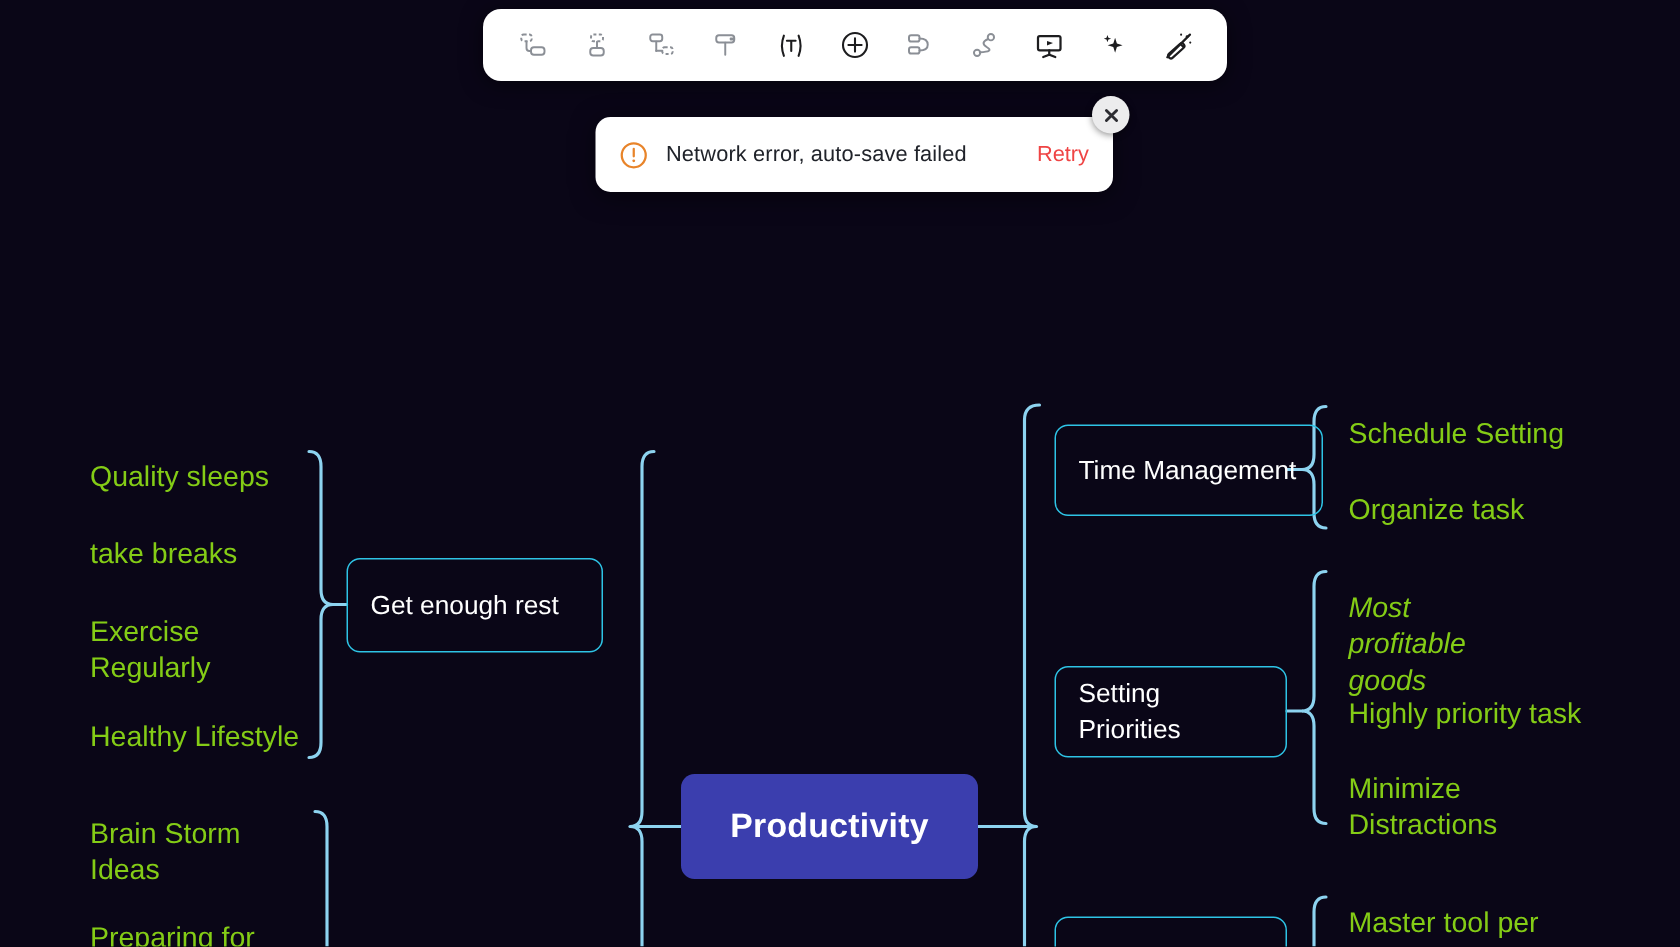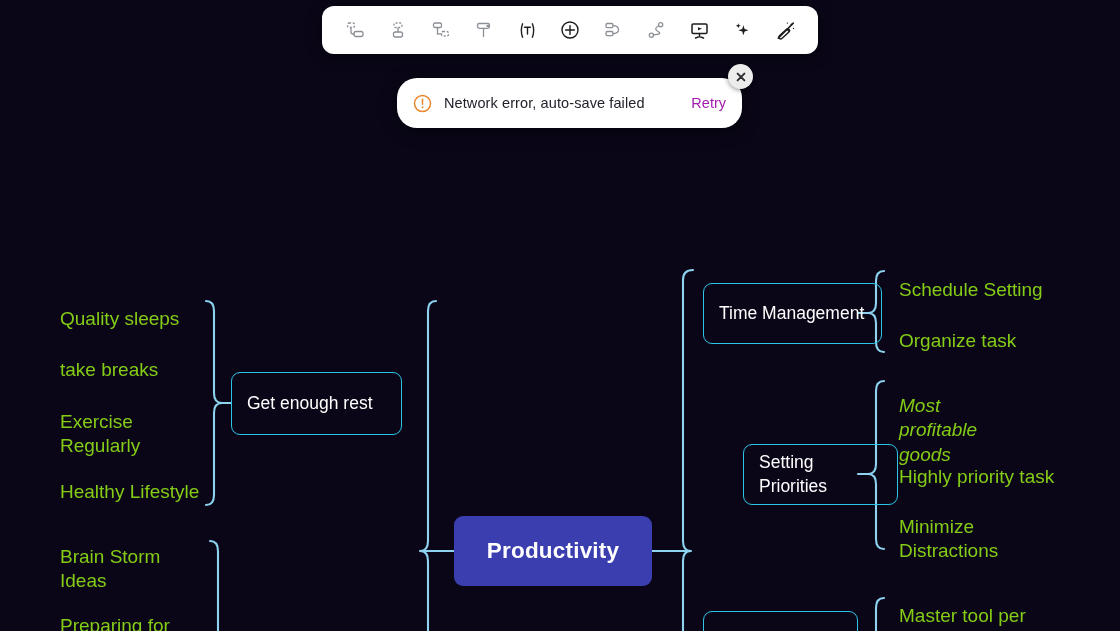--- a/index.html
+++ b/index.html
@@ -42,21 +42,21 @@
   
   #toast-wrap {
     position:absolute;
     left:397px; top:78px;
     z-index:50;
   }
   #toast {
     position:relative;
     width:345px; height:50px;
     background:#ffffff;
-    border-radius:20px;
+    border-radius:10px;
     display:flex;
     align-items:center;
     padding:0 16px;
     box-shadow:0 3px 16px rgba(0,0,0,0.5);
   }
   #toast .warn {
     flex:0 0 auto;
     width:19px; height:19px;
     margin-right:12px;
     color:#e8842a;
@@ -64,21 +64,21 @@
   #toast .msg {
     flex:1 1 auto;
     font-size:14.5px;
     color:#20232a;
     letter-spacing:0.1px;
     white-space:nowrap;
   }
   #toast .retry {
     flex:0 0 auto;
     font-size:14.5px;
-    color:#a21caf;
+    color:#ef4444;
     cursor:pointer;
   }
   #toast-close {
     position:absolute;
     right:-11px; top:-14px;
     width:25px; height:25px;
     border-radius:50%;
     background:#ececed;
     display:flex; align-items:center; justify-content:center;
     cursor:pointer;
@@ -135,21 +135,21 @@
   }
 
   #node-time { left:703px; top:283px; }
   #node-time .node-box {
     width:179px; height:61px;
     padding:0 15px;
     font-size:17.5px;
     line-height:1.35;
   }
 
-  #node-setpri { left:703px; top:444px;margin-left:40px; }
+  #node-setpri { left:703px; top:444px; }
   #node-setpri .node-box {
     width:155px; height:61px;
     padding:0 15px;
     font-size:17.5px;
     line-height:1.35;
   }
 
   #node-third { left:703px; top:611px; }
   #node-third .node-box {
     width:155px; height:61px;

